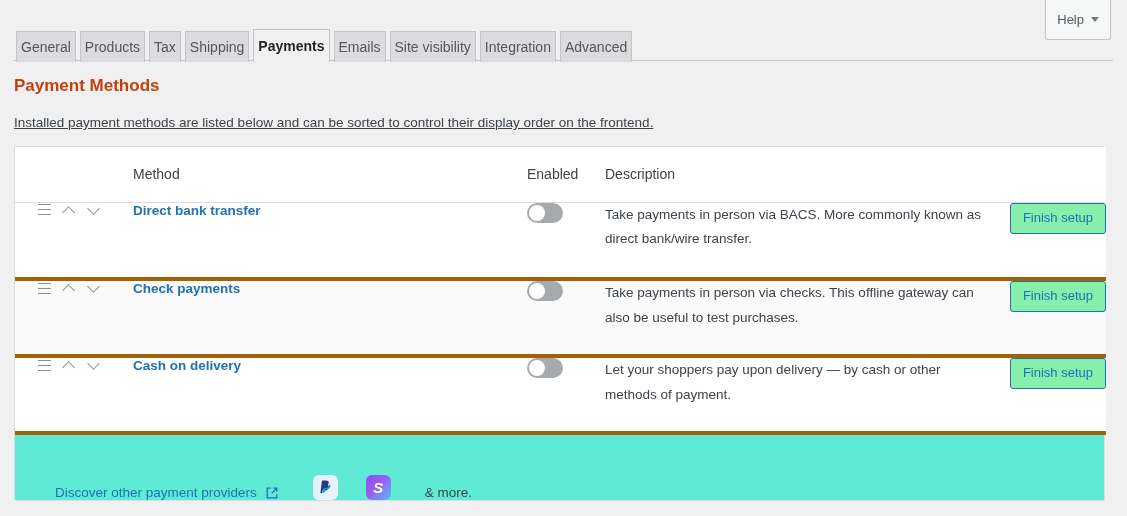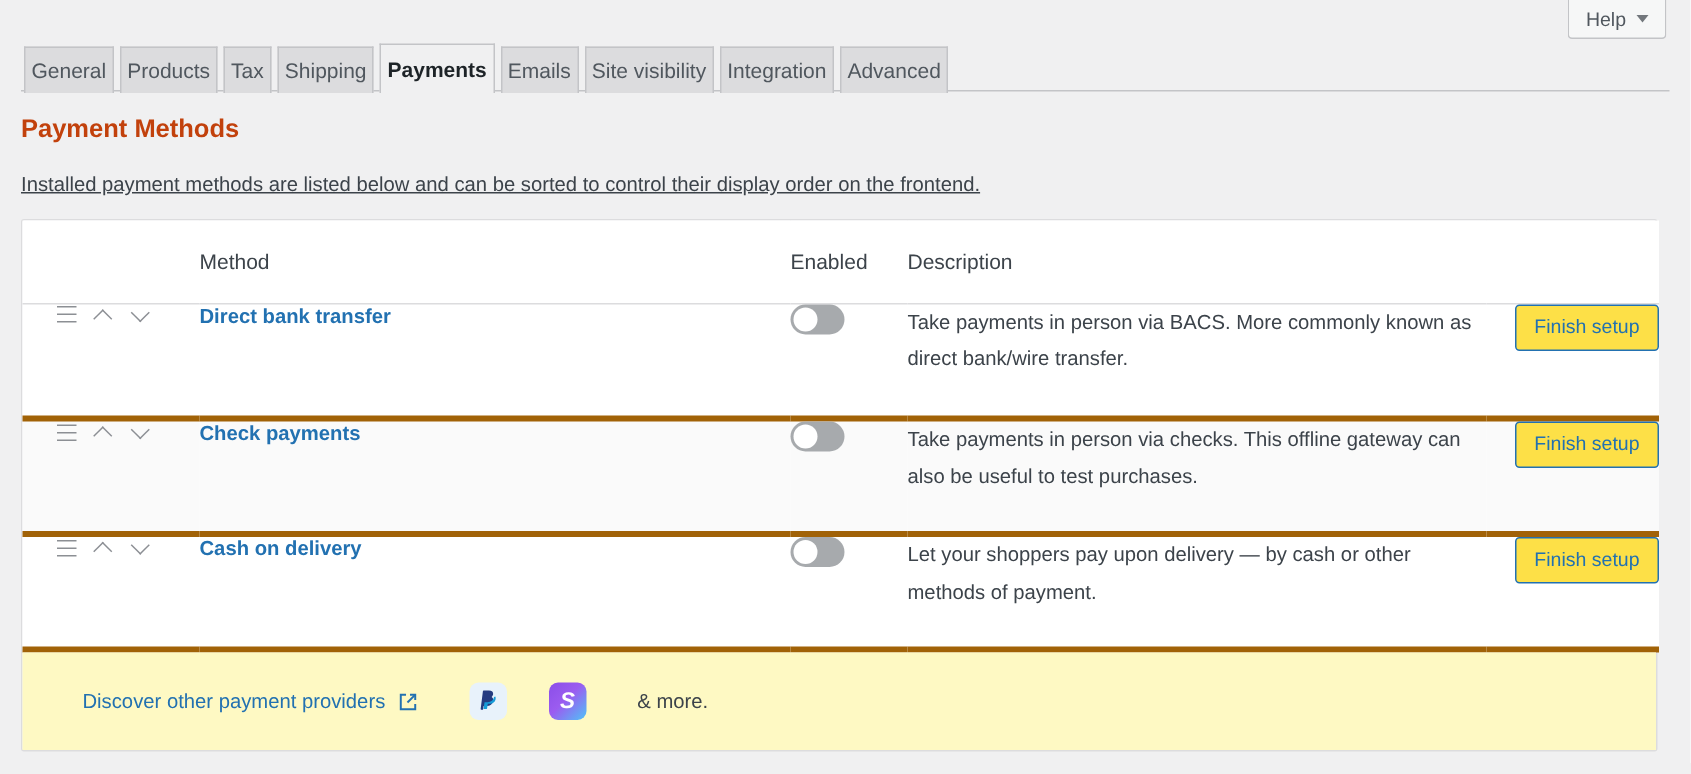--- a/index.html
+++ b/index.html
@@ -22,21 +22,21 @@
   .help-wrap {
     position: absolute;
     top: 0;
     right: 16px;
     height: 26px;
   }
   .help-button {
     display: inline-flex;
     align-items: center;
     gap: 7px;
-    height: 26px;
+    height: 40px;
     padding: 0 11px;
     background: #f6f7f7;
     border: 1px solid #c3c4c7;
     border-top: none;
     border-radius: 0 0 3px 3px;
     color: #50575e;
     font-size: 13px;
     line-height: 1;
     cursor: pointer;
   }
@@ -236,38 +236,38 @@
     font-size: 13.5px;
     color: #3c434a;
     line-height: 1.85;
   }
 
   
   .action-cell { padding-top: 17px; padding-right: 16px; text-align: right; }
   .finish-btn {
     display: inline-block;
     padding: 5px 12px 6px;
-    background: #fde047;
+    background: #86efac;
     border: 1px solid #2271b1;
     border-radius: 3px;
     color: #2271b1;
     font-size: 13px;
     line-height: 1.4;
     cursor: pointer;
     white-space: nowrap;
   }
 
   
   .card-footer {
     display: flex;
-    align-items: center;
+    align-items: flex-end;
     gap: 28px;
     height: 65px;
     padding: 0 14px 0 40px;
-    background: #fef9c3;
+    background: #5eead4;
   }
   .discover-link {
     color: #2271b1;
     font-size: 13.5px;
     text-decoration: none;
     cursor: pointer;
     display: inline-flex;
     align-items: center;
     gap: 8px;
   }

